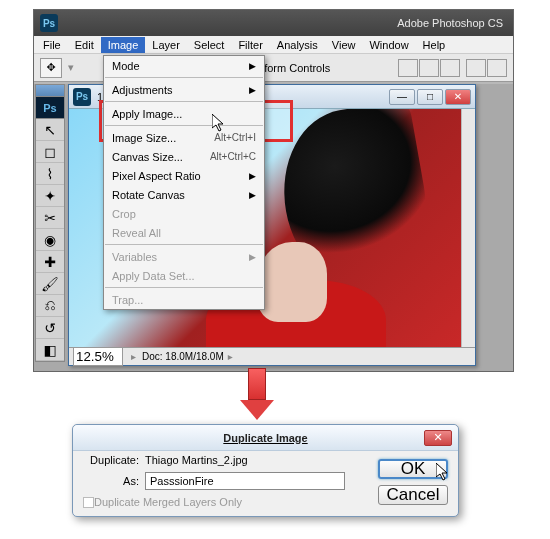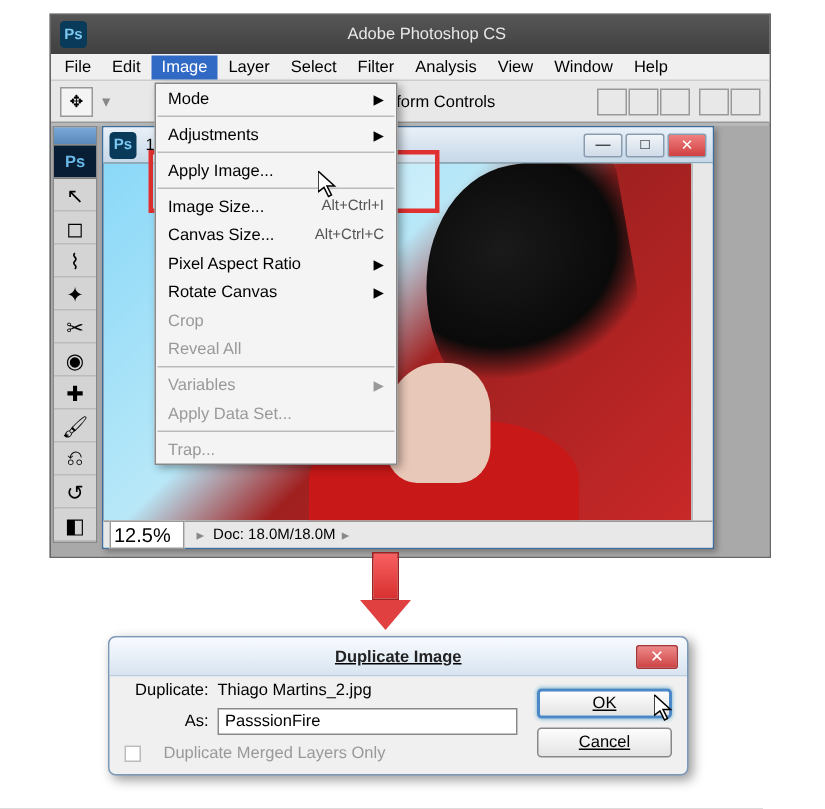--- a/index.html
+++ b/index.html
@@ -1,20 +1,20 @@
 <!DOCTYPE html>
 <html><head>
 <meta charset="utf-8">
 <style>
   * { box-sizing: border-box; margin: 0; padding: 0; font-family: Tahoma, sans-serif; }
   body { width: 550px; height: 539px; background: #fff; position: relative; overflow: hidden; }
   .ps-window { position: absolute; left: 33px; top: 9px; width: 481px; height: 363px; background: #b8b8b8; border: 1px solid #666; }
   .titlebar { height: 26px; background: linear-gradient(#565656,#404040); display: flex; align-items: center; padding: 0 6px; color: #e8e8e8; font-size: 11px; }
   .ps-logo { width: 18px; height: 18px; background: #0a3a5a; border-radius: 3px; display: flex; align-items: center; justify-content: center; color: #7bc8f0; font-weight: bold; font-size: 10px; margin-right: 8px; }
-  .titlebar-text { flex: 1; text-align: center; padding-right: 4px; }
+  .titlebar-text { flex: 1; text-align: right; padding-right: 4px; }
   .menubar { height: 18px; background: #f0f0f0; display: flex; align-items: center; padding: 0 2px; font-size: 11px; border-bottom: 1px solid #ccc; }
   .menu-item { padding: 2px 7px; cursor: default; }
   .menu-item.active { background: #316ac5; color: #fff; }
   .optionbar { height: 28px; background: #e8e8e8; display: flex; align-items: center; padding: 0 6px; font-size: 11px; border-bottom: 1px solid #999; gap: 6px; }
   .move-icon { width: 22px; height: 20px; border: 1px solid #999; background: #f4f4f4; display: flex; align-items: center; justify-content: center; }
   .checkbox-small { width: 11px; height: 11px; border: 1px solid #666; background: #fff; }
   .tool-group { display: flex; gap: 1px; }
   .tool-btn { width: 20px; height: 18px; border: 1px solid #999; background: #e8e8e8; }
   .workspace { position: absolute; top: 74px; left: 0; right: 0; bottom: 0; background: #a9a9a9; }
   .toolbox { position: absolute; left: 1px; top: 0; width: 30px; background: #d4d4d4; border: 1px solid #888; }
@@ -50,23 +50,23 @@
   .dialog { position: absolute; left: 72px; top: 424px; width: 387px; background: #f0f0f0; border: 1px solid #7a98b8; border-radius: 5px; box-shadow: 3px 3px 8px rgba(0,0,0,0.4); font-size: 11px; }
   .dialog-titlebar { height: 26px; background: linear-gradient(#f8fbff,#d8e4f0); display: flex; align-items: center; justify-content: center; border-bottom: 1px solid #bcd; border-radius: 5px 5px 0 0; position: relative; text-decoration: underline; }
   .dialog-title { font-weight: bold; color: #222; }
   .dialog-close { position: absolute; right: 6px; width: 28px; height: 16px; background: linear-gradient(#e88,#c44); border: 1px solid #a33; border-radius: 2px; color: #fff; display: flex; align-items: center; justify-content: center; font-size: 11px; }
   .dialog-body { padding: 3px 10px 8px 10px; }
   .dialog-row { display: flex; align-items: center; margin-bottom: 6px; }
   .dialog-label { width: 62px; text-align: right; padding-right: 6px; }
   .dialog-value { flex: 1; }
   .dialog-input { width: 200px; padding: 2px 4px; border: 1px solid #888; background: #fff; font-size: 11px; }
   .dialog-buttons { position: absolute; right: 10px; top: 34px; display: flex; flex-direction: column; gap: 6px; }
-  .dlg-btn { width: 90px; height: 20px; border: 1px solid #888; background: linear-gradient(#fdfdfd,#e4e4e4); border-radius: 3px; display: flex; align-items: center; justify-content: center; font-size: 11px; text-decoration: underline; }
+  .dlg-btn { width: 70px; height: 20px; border: 1px solid #888; background: linear-gradient(#fdfdfd,#e4e4e4); border-radius: 3px; display: flex; align-items: center; justify-content: center; font-size: 17px; }
   .dlg-btn.default { border: 2px solid #4a88c8; box-shadow: 0 0 3px #6ac; }
-  .dupe-check { display: flex; align-items: center; gap: 15px; color: #999; margin-top: 4px; }
+  .dupe-check { display: flex; align-items: center; gap: 0; color: #999; margin-top: 4px; }
   .cursor2 { position: absolute; left: 436px; top: 463px; font-size: 16px; z-index: 200; color: #000; pointer-events: none; }
 </style>
 </head>
 <body>
 
 <div class="ps-window">
   <div class="titlebar">
     <div class="ps-logo">Ps</div>
     <div class="titlebar-text">Adobe Photoshop CS</div>
   </div>

